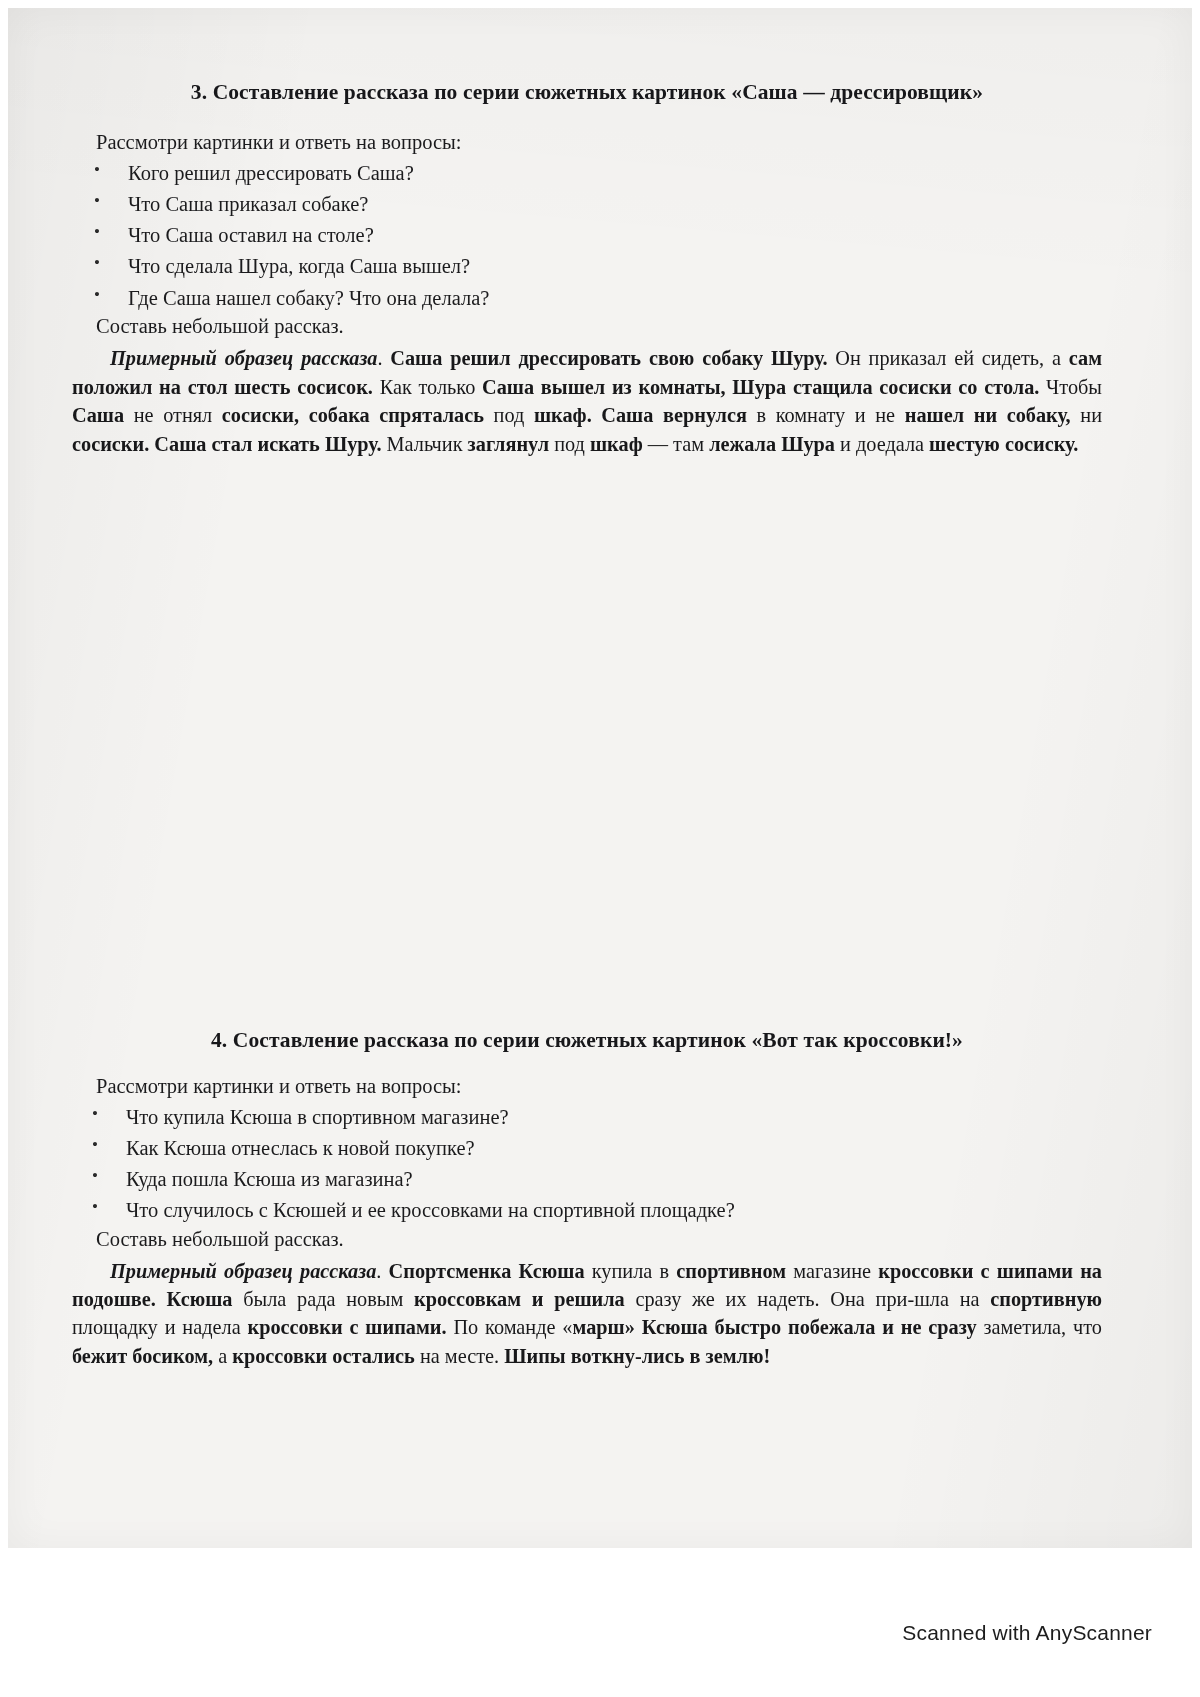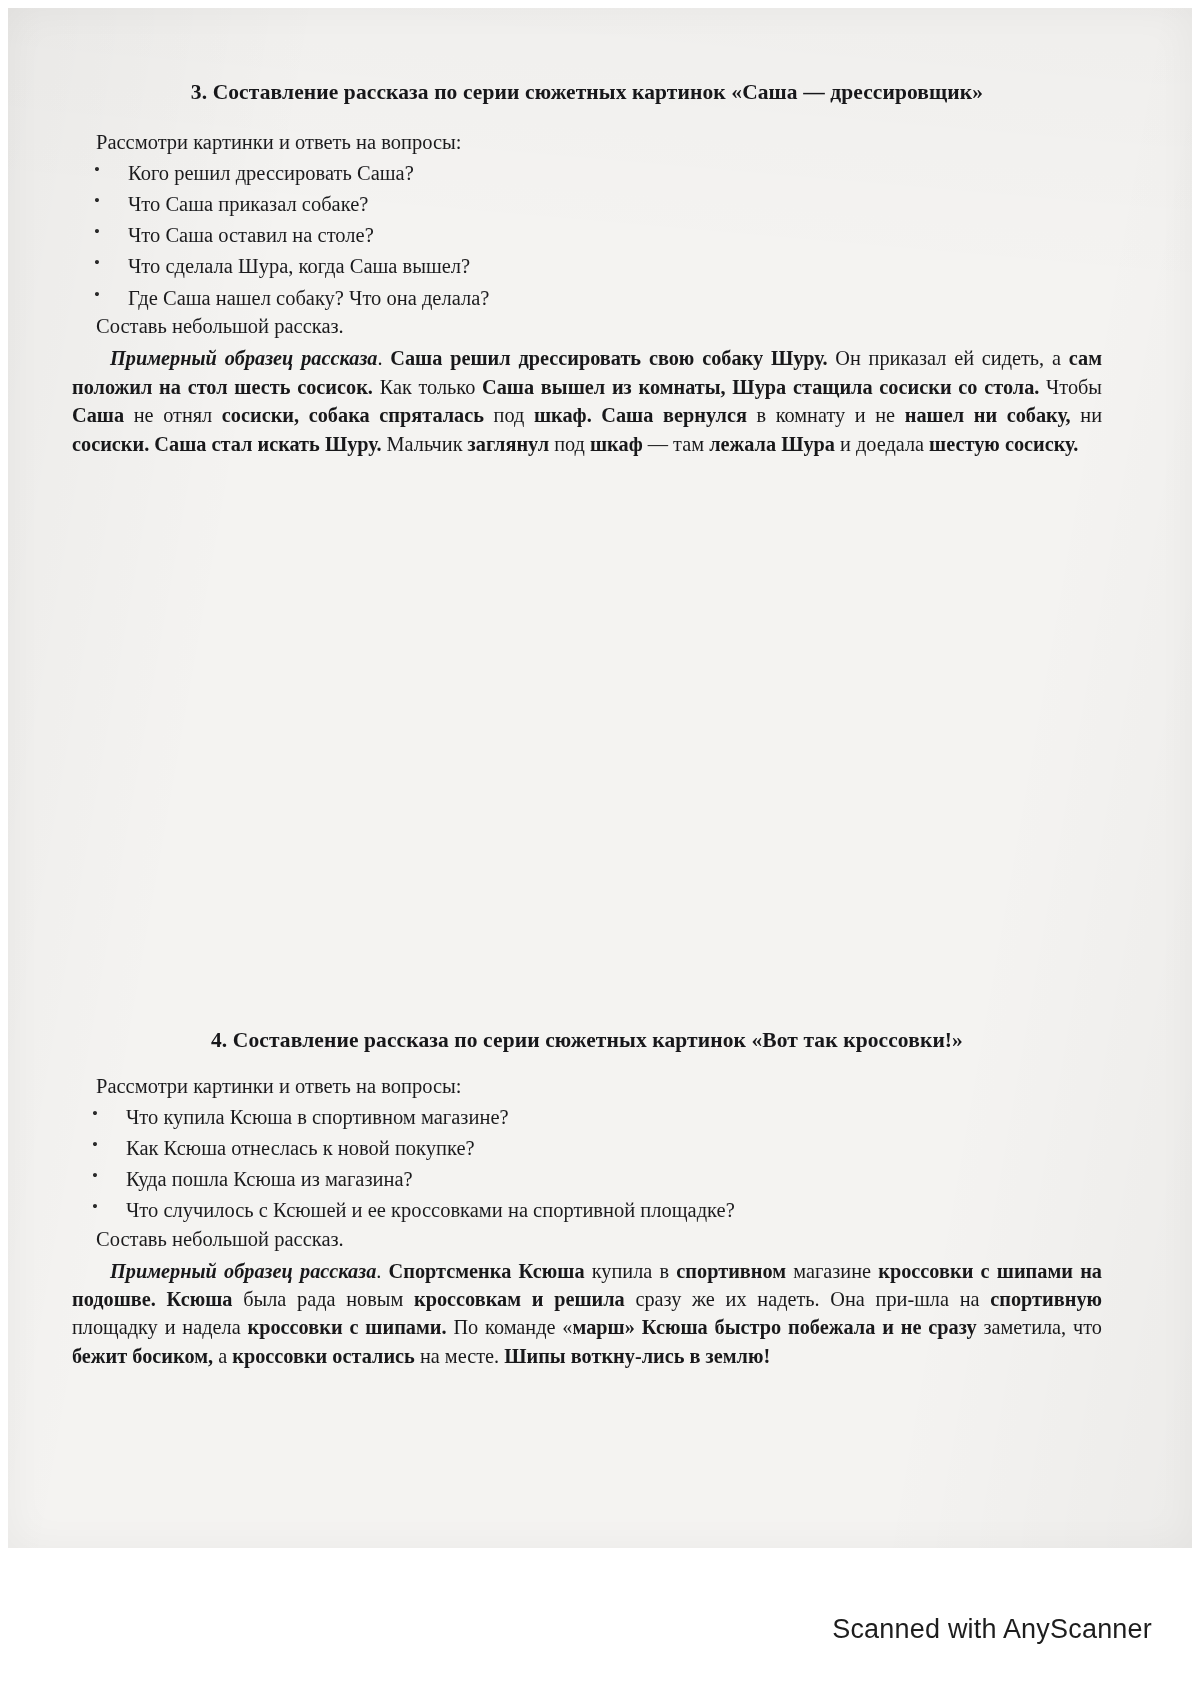--- a/index.html
+++ b/index.html
@@ -123,21 +123,21 @@
   }
 
   .section-two .sample { font-size: 20.3px; line-height: 1.40; }
 
   
   .watermark {
     position: absolute;
     right: 48px;
     bottom: 52px;
     font-family: "Liberation Sans", sans-serif;
-    font-size: 27px;
+    font-size: 21px;
     color: #1d1d1d;
     letter-spacing: 0.2px;
     white-space: nowrap;
   }
 </style>
 </head>
 <body>
 
 <div class="page">
   <div class="content">

